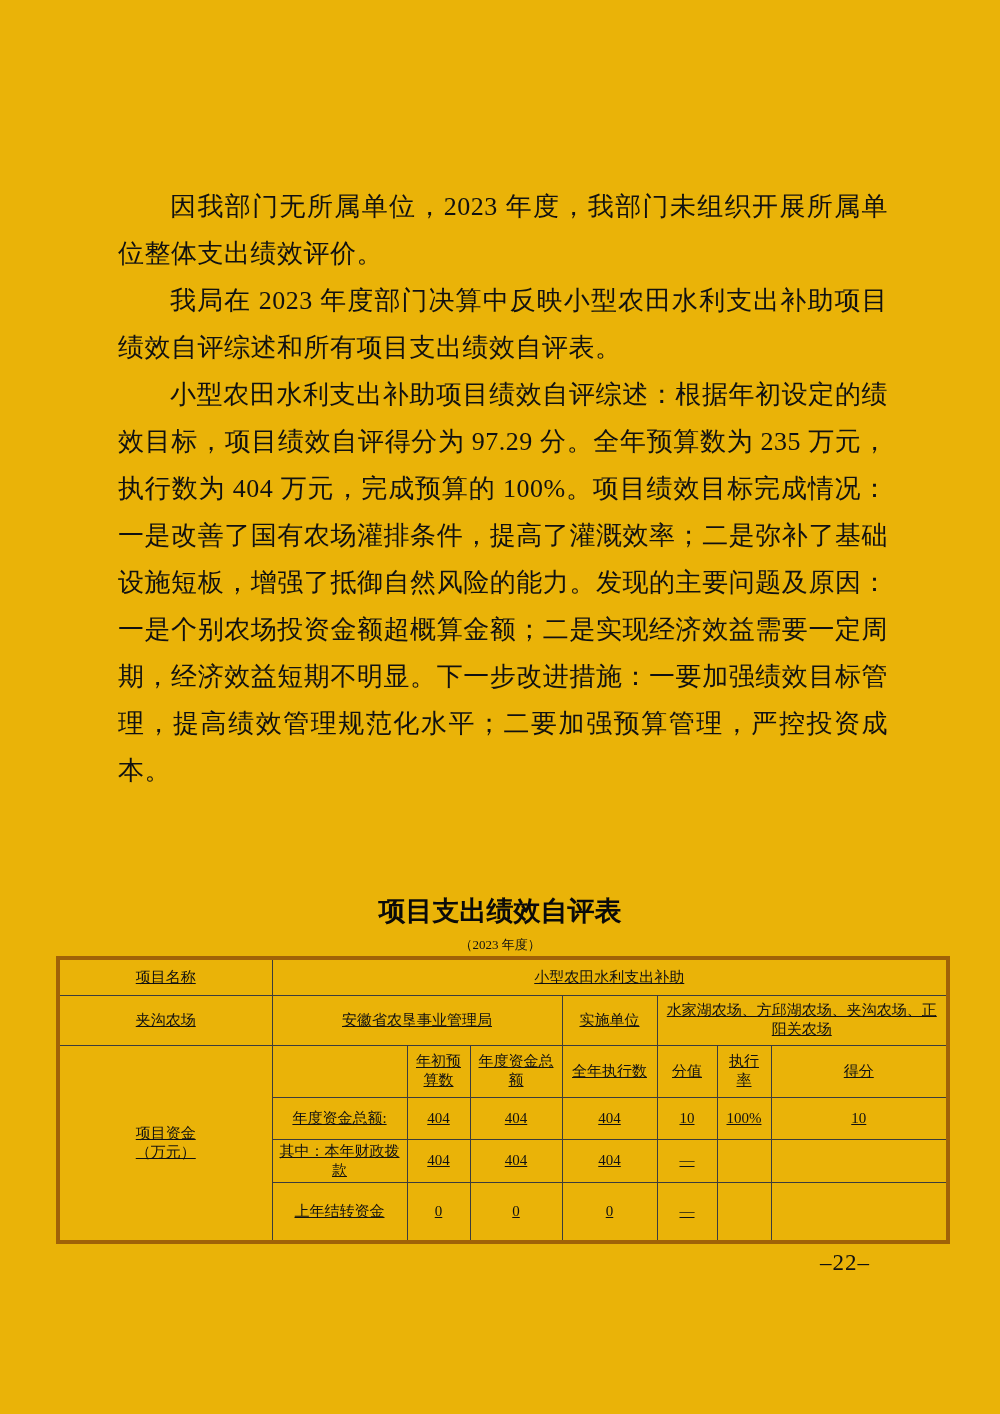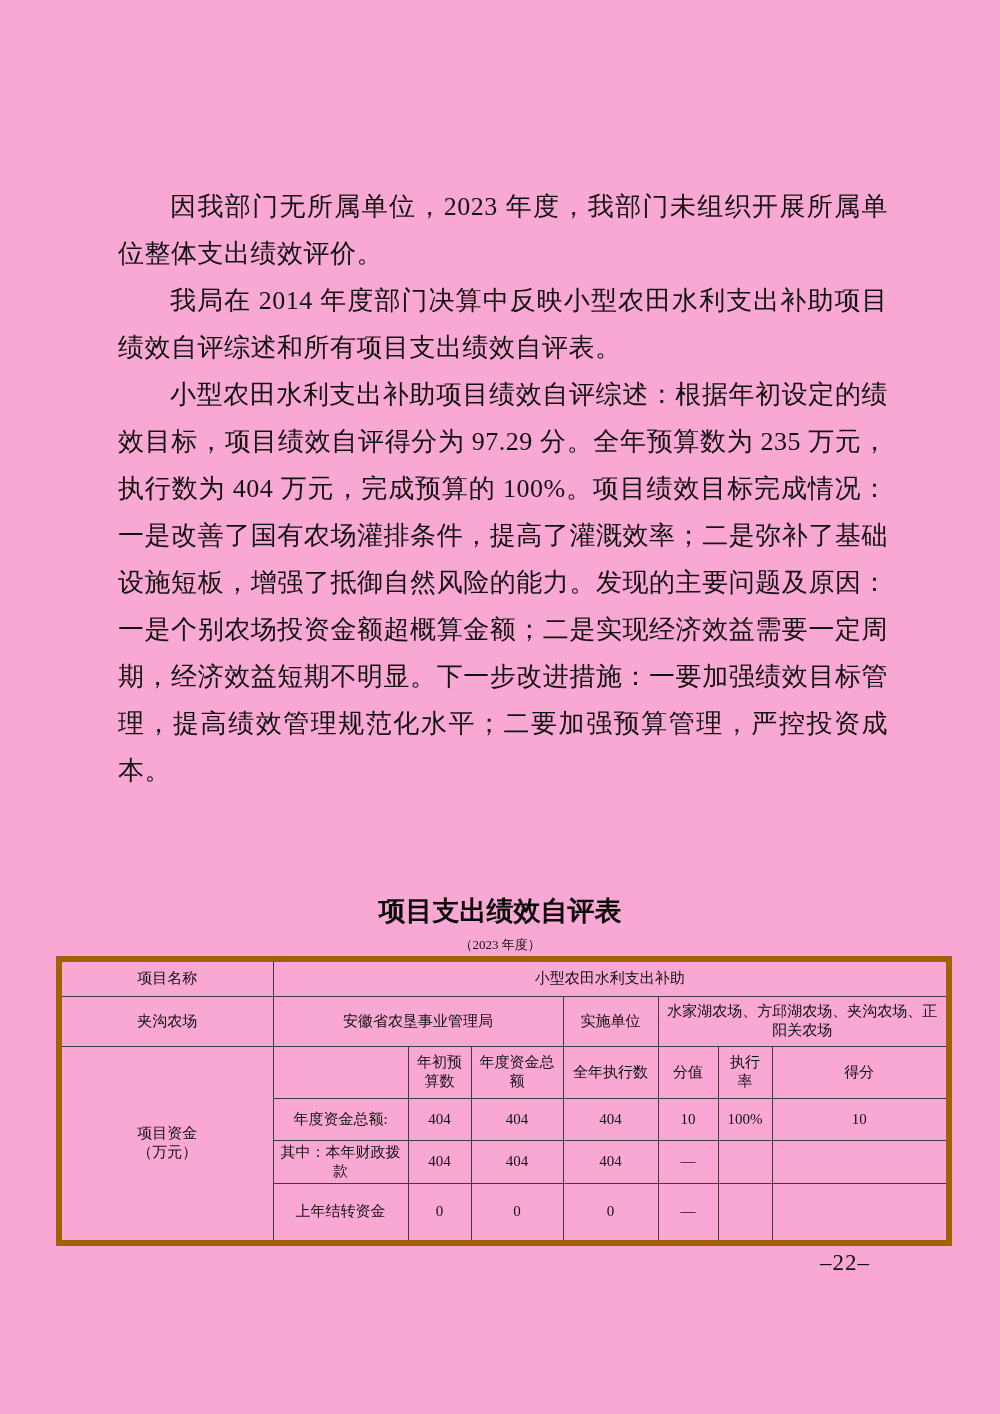--- a/index.html
+++ b/index.html
@@ -2,21 +2,21 @@
 <html><head>
 <meta charset="utf-8">
 <style>
   * { margin: 0; padding: 0; box-sizing: border-box; }
   html, body { background: #888; }
   .page {
     position: relative;
     width: 1000px;
     height: 1414px;
     margin: 0 auto;
-    background: #f9a8d4;
+    background: #eab308;
     font-family: "Liberation Serif", "DejaVu Serif", serif;
     color: #111111;
     overflow: hidden;
   }
   .body-text {
     position: absolute;
     left: 118px;
     top: 183px;
     width: 770px;
   }
@@ -58,21 +58,21 @@
     font-size: 15px;
     color: #111;
   }
   table.selfeval td {
     border: 1px solid #3c3c3c;
     text-align: center;
     vertical-align: middle;
     padding: 2px 7px;
     overflow: hidden;
   }
-  table.selfeval { border: 6px solid #a16207; }
+  table.selfeval { border: 4px solid #a16207; text-decoration: underline; }
   td.al { text-align: left; }
   td.ar { text-align: right; }
   .pre { white-space: pre-line; }
   tr.r1 td { height: 37px; }
   tr.r2 td { height: 50px; }
   tr.r3 td { height: 52px; }
   tr.r4 td { height: 42px; }
   tr.r5 td { height: 42px; }
   tr.r6 td { height: 60px; }
   .page-number {
@@ -84,21 +84,21 @@
     color: #111;
   }
 </style>
 </head>
 <body>
 
 <div class="page">
 
   <div class="body-text">
     <p class="para">因我部门无所属单位，2023 年度，我部门未组织开展所属单位整体支出绩效评价。</p>
-    <p class="para">我局在 2014 年度部门决算中反映小型农田水利支出补助项目绩效自评综述和所有项目支出绩效自评表。</p>
+    <p class="para">我局在 2023 年度部门决算中反映小型农田水利支出补助项目绩效自评综述和所有项目支出绩效自评表。</p>
     <p class="para">小型农田水利支出补助项目绩效自评综述：根据年初设定的绩效目标，项目绩效自评得分为 97.29 分。全年预算数为 235 万元，执行数为 404 万元，完成预算的 100%。项目绩效目标完成情况：一是改善了国有农场灌排条件，提高了灌溉效率；二是弥补了基础设施短板，增强了抵御自然风险的能力。发现的主要问题及原因：一是个别农场投资金额超概算金额；二是实现经济效益需要一定周期，经济效益短期不明显。下一步改进措施：一要加强绩效目标管理，提高绩效管理规范化水平；二要加强预算管理，严控投资成本。</p>
   </div>
 
   <h2 class="table-title">项目支出绩效自评表</h2>
   <div class="table-subtitle">（2023 年度）</div>
 
   <table class="selfeval">
     <colgroup>
       <col style="width:214px">
         <col style="width:135px">

